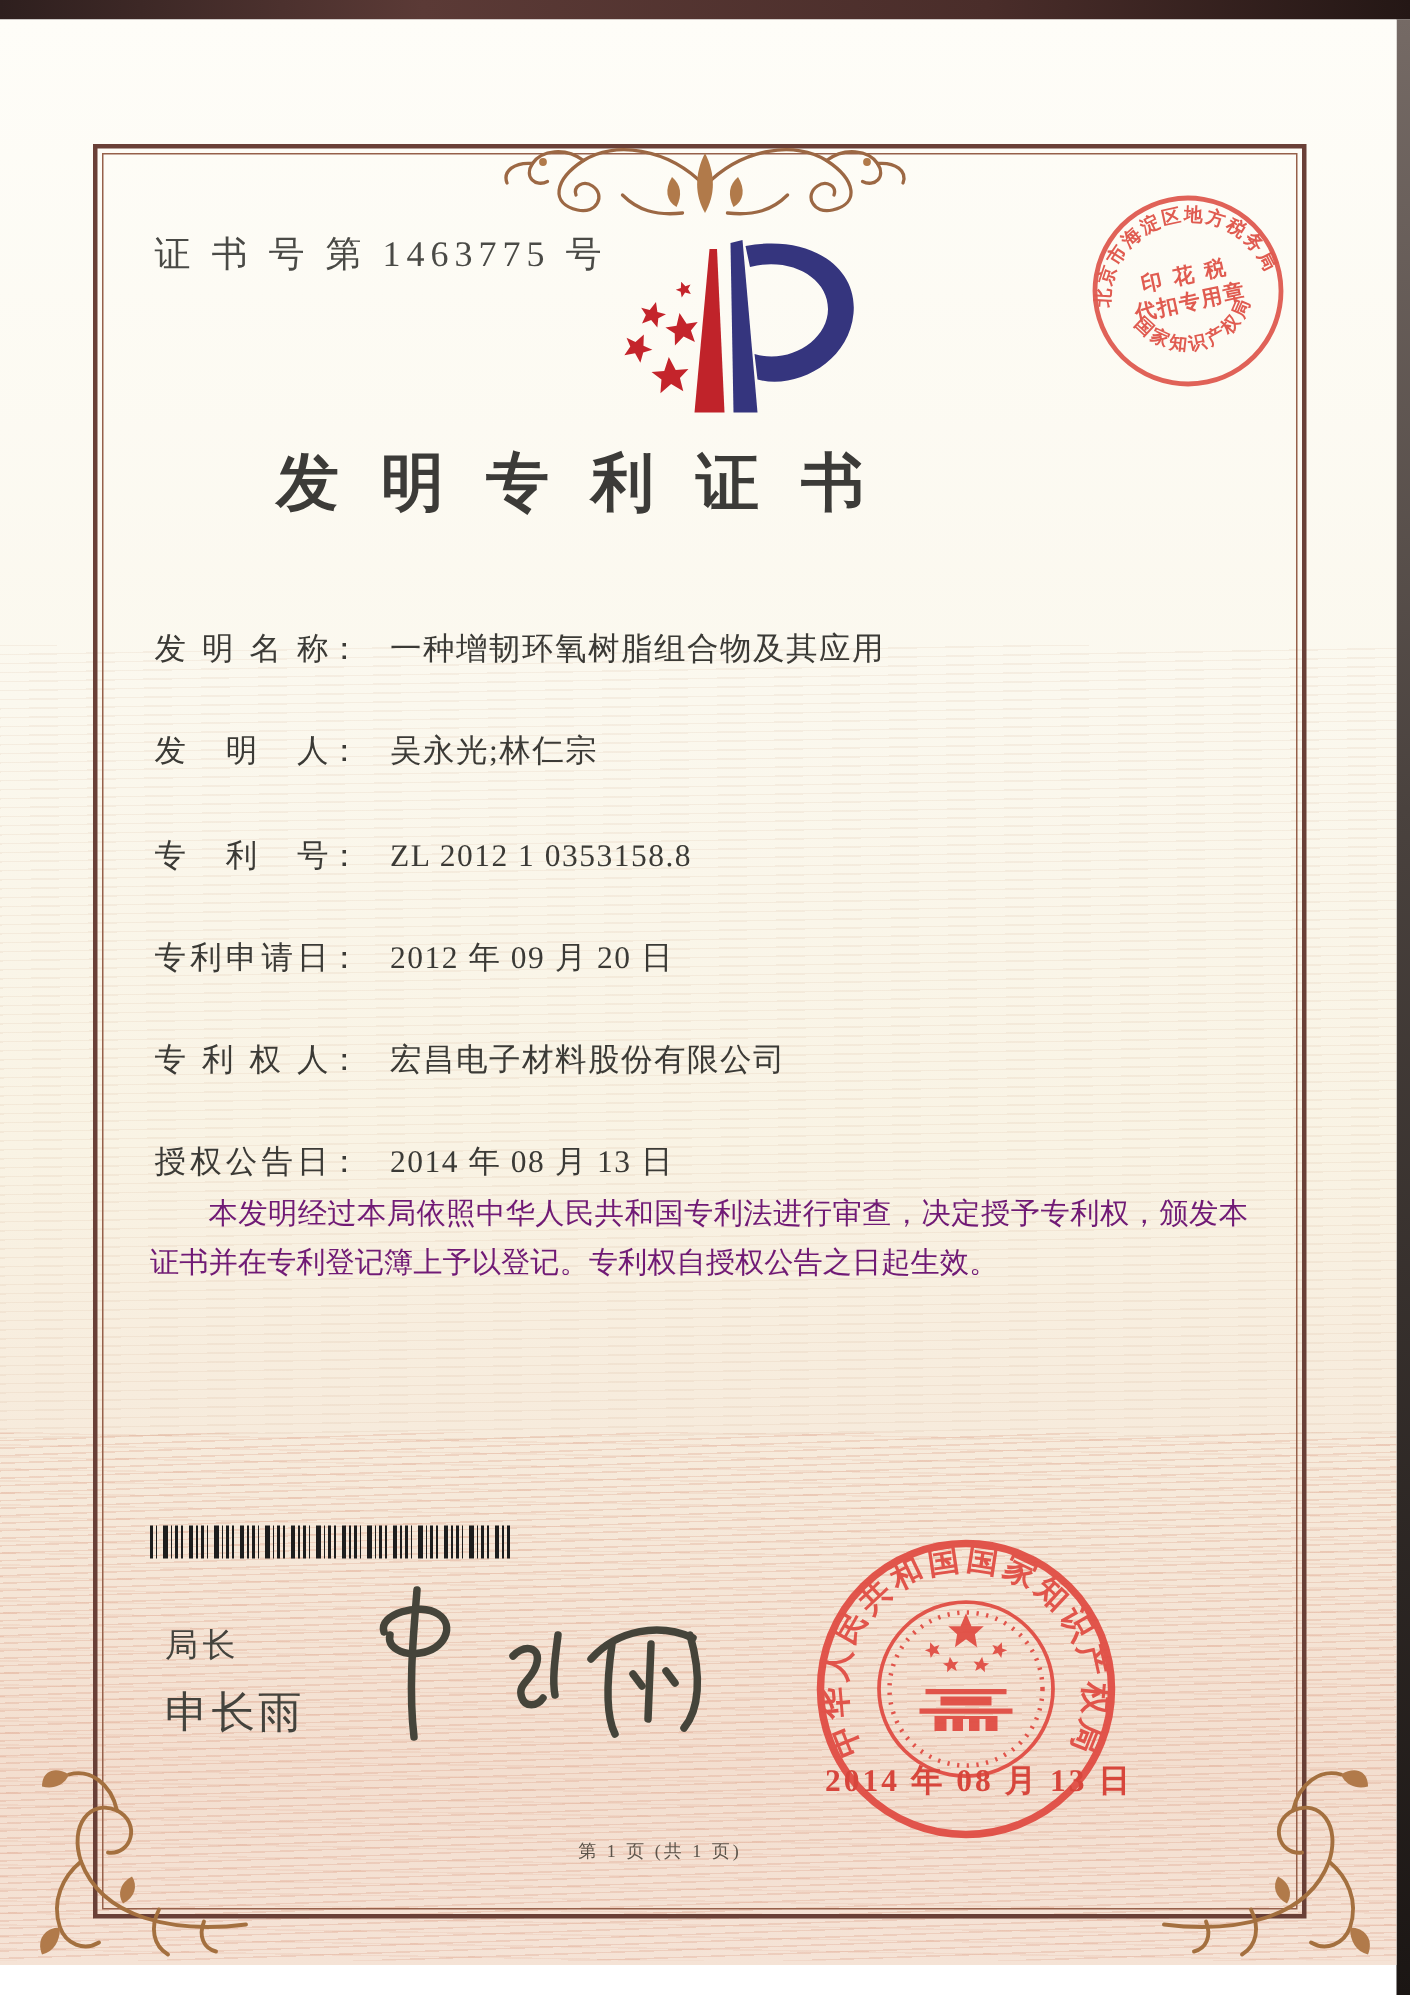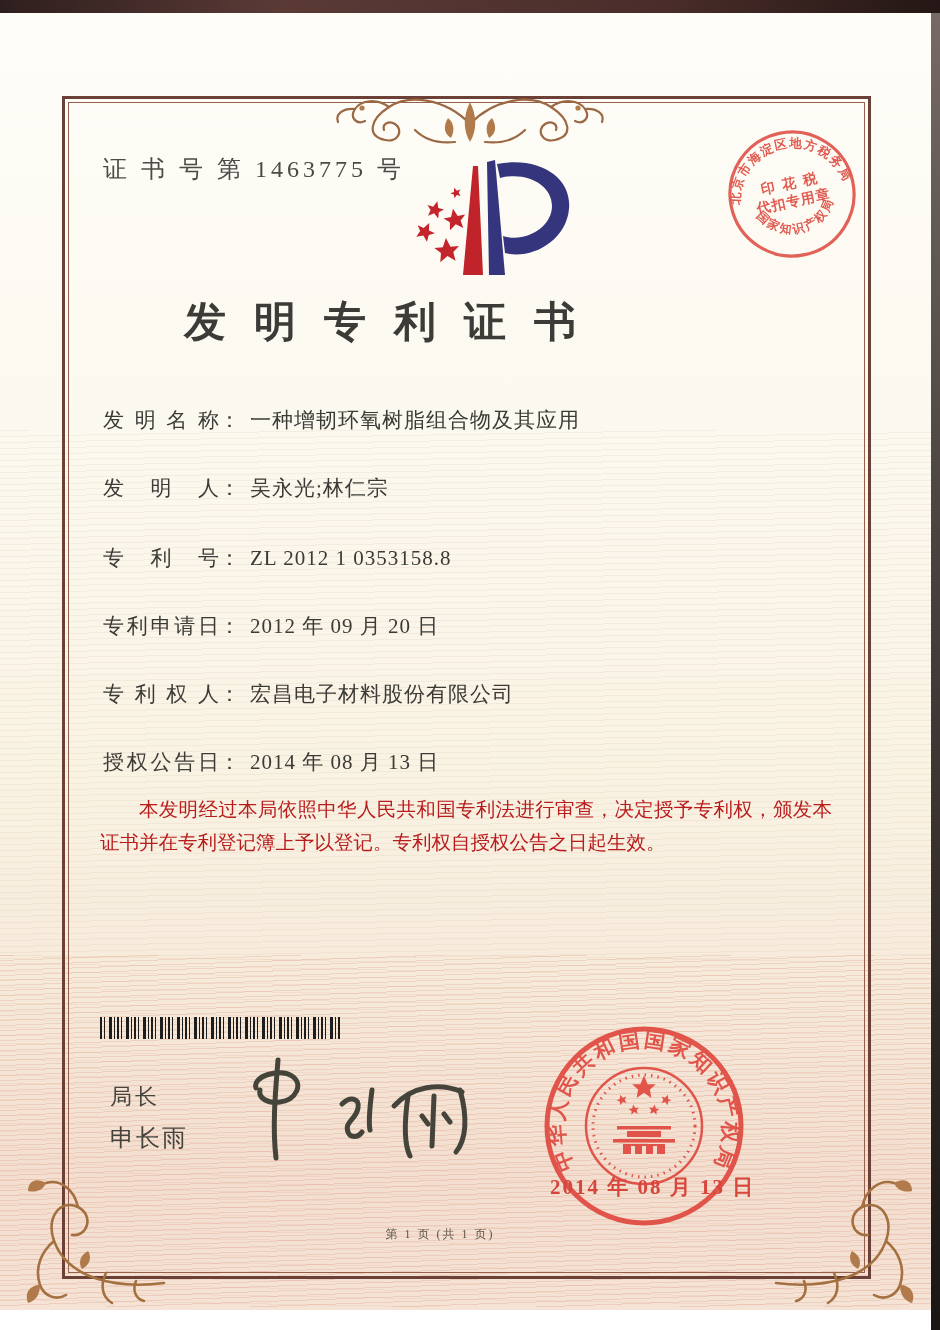--- a/index.html
+++ b/index.html
@@ -25,35 +25,35 @@
   .frame{position:absolute;left:62px;top:96px;width:803px;height:1177px;
     border:3px solid #6a4037;}
   .frame-inner{position:absolute;inset:3px;border:1px solid #96604a;}
   svg{display:block;}
   
   .cert-no{position:absolute;left:103px;top:153px;font-size:24px;color:#4a4a46;letter-spacing:4px;}
   .title{position:absolute;left:0;top:294px;width:760px;text-align:center;
     font-size:42px;font-weight:600;color:#3c3b38;letter-spacing:28px;text-indent:28px;}
   .fields{position:absolute;left:103px;top:406px;width:720px;font-size:21px;color:#3b3a36;}
   .field-row{position:absolute;left:0;white-space:nowrap;}
-  .f-label{display:inline-block;width:116px;text-align:justify;text-align-last:justify;vertical-align:bottom;}
+  .f-label{display:inline-block;width:116px;text-align:justify;text-align-last:justify;vertical-align:bottom;margin-top:12px;}
   .f-colon{display:inline-block;}
-  .f-value{display:inline-block;margin-left:10px;letter-spacing:1px;}
+  .f-value{display:inline-block;margin-left:20px;letter-spacing:1px;}
   .paras{position:absolute;left:100px;top:793px;width:732px;font-size:19.5px;
-    line-height:1.7;color:#b91c1c;text-align:justify;}
+    line-height:1.7;color:#701a75;text-align:justify;}
   .paras p{margin:0;text-indent:2em;}
   .barcode{position:absolute;left:100px;top:1017px;width:242px;height:22px;
     background:repeating-linear-gradient(90deg,
       #1d1d1d 0 2px,transparent 2px 4px,
       #1d1d1d 4px 5px,transparent 5px 9px,
       #1d1d1d 9px 12px,transparent 12px 14px,
       #1d1d1d 14px 15px,transparent 15px 17px);}
   .director-title{position:absolute;left:110px;top:1082px;font-size:22px;color:#44433d;
     font-family:"Liberation Sans","DejaVu Sans",sans-serif;letter-spacing:3px;}
-  .director-name{position:absolute;left:110px;top:1122px;font-size:24px;color:#44433d;
+  .director-name{position:absolute;left:110px;top:1122px;font-size:29px;color:#44433d;
     font-family:"Liberation Sans","DejaVu Sans",sans-serif;letter-spacing:2px;}
   .sig{position:absolute;left:222px;top:1046px;}
   .seal{position:absolute;left:538px;top:1022px;opacity:0.92;}
   .seal-date{position:absolute;left:550px;top:1173px;font-size:21px;font-weight:600;
     color:#d7463c;letter-spacing:2px;}
   .footer{position:absolute;left:60px;top:1226px;width:760px;text-align:center;
     font-size:12px;color:#5c544a;letter-spacing:2px;}
   .tax-stamp{position:absolute;left:722px;top:124px;transform:rotate(-12deg);opacity:0.9;}
   .logo{position:absolute;left:378px;top:148px;}
   .ornament-top{position:absolute;left:305px;top:78px;}

